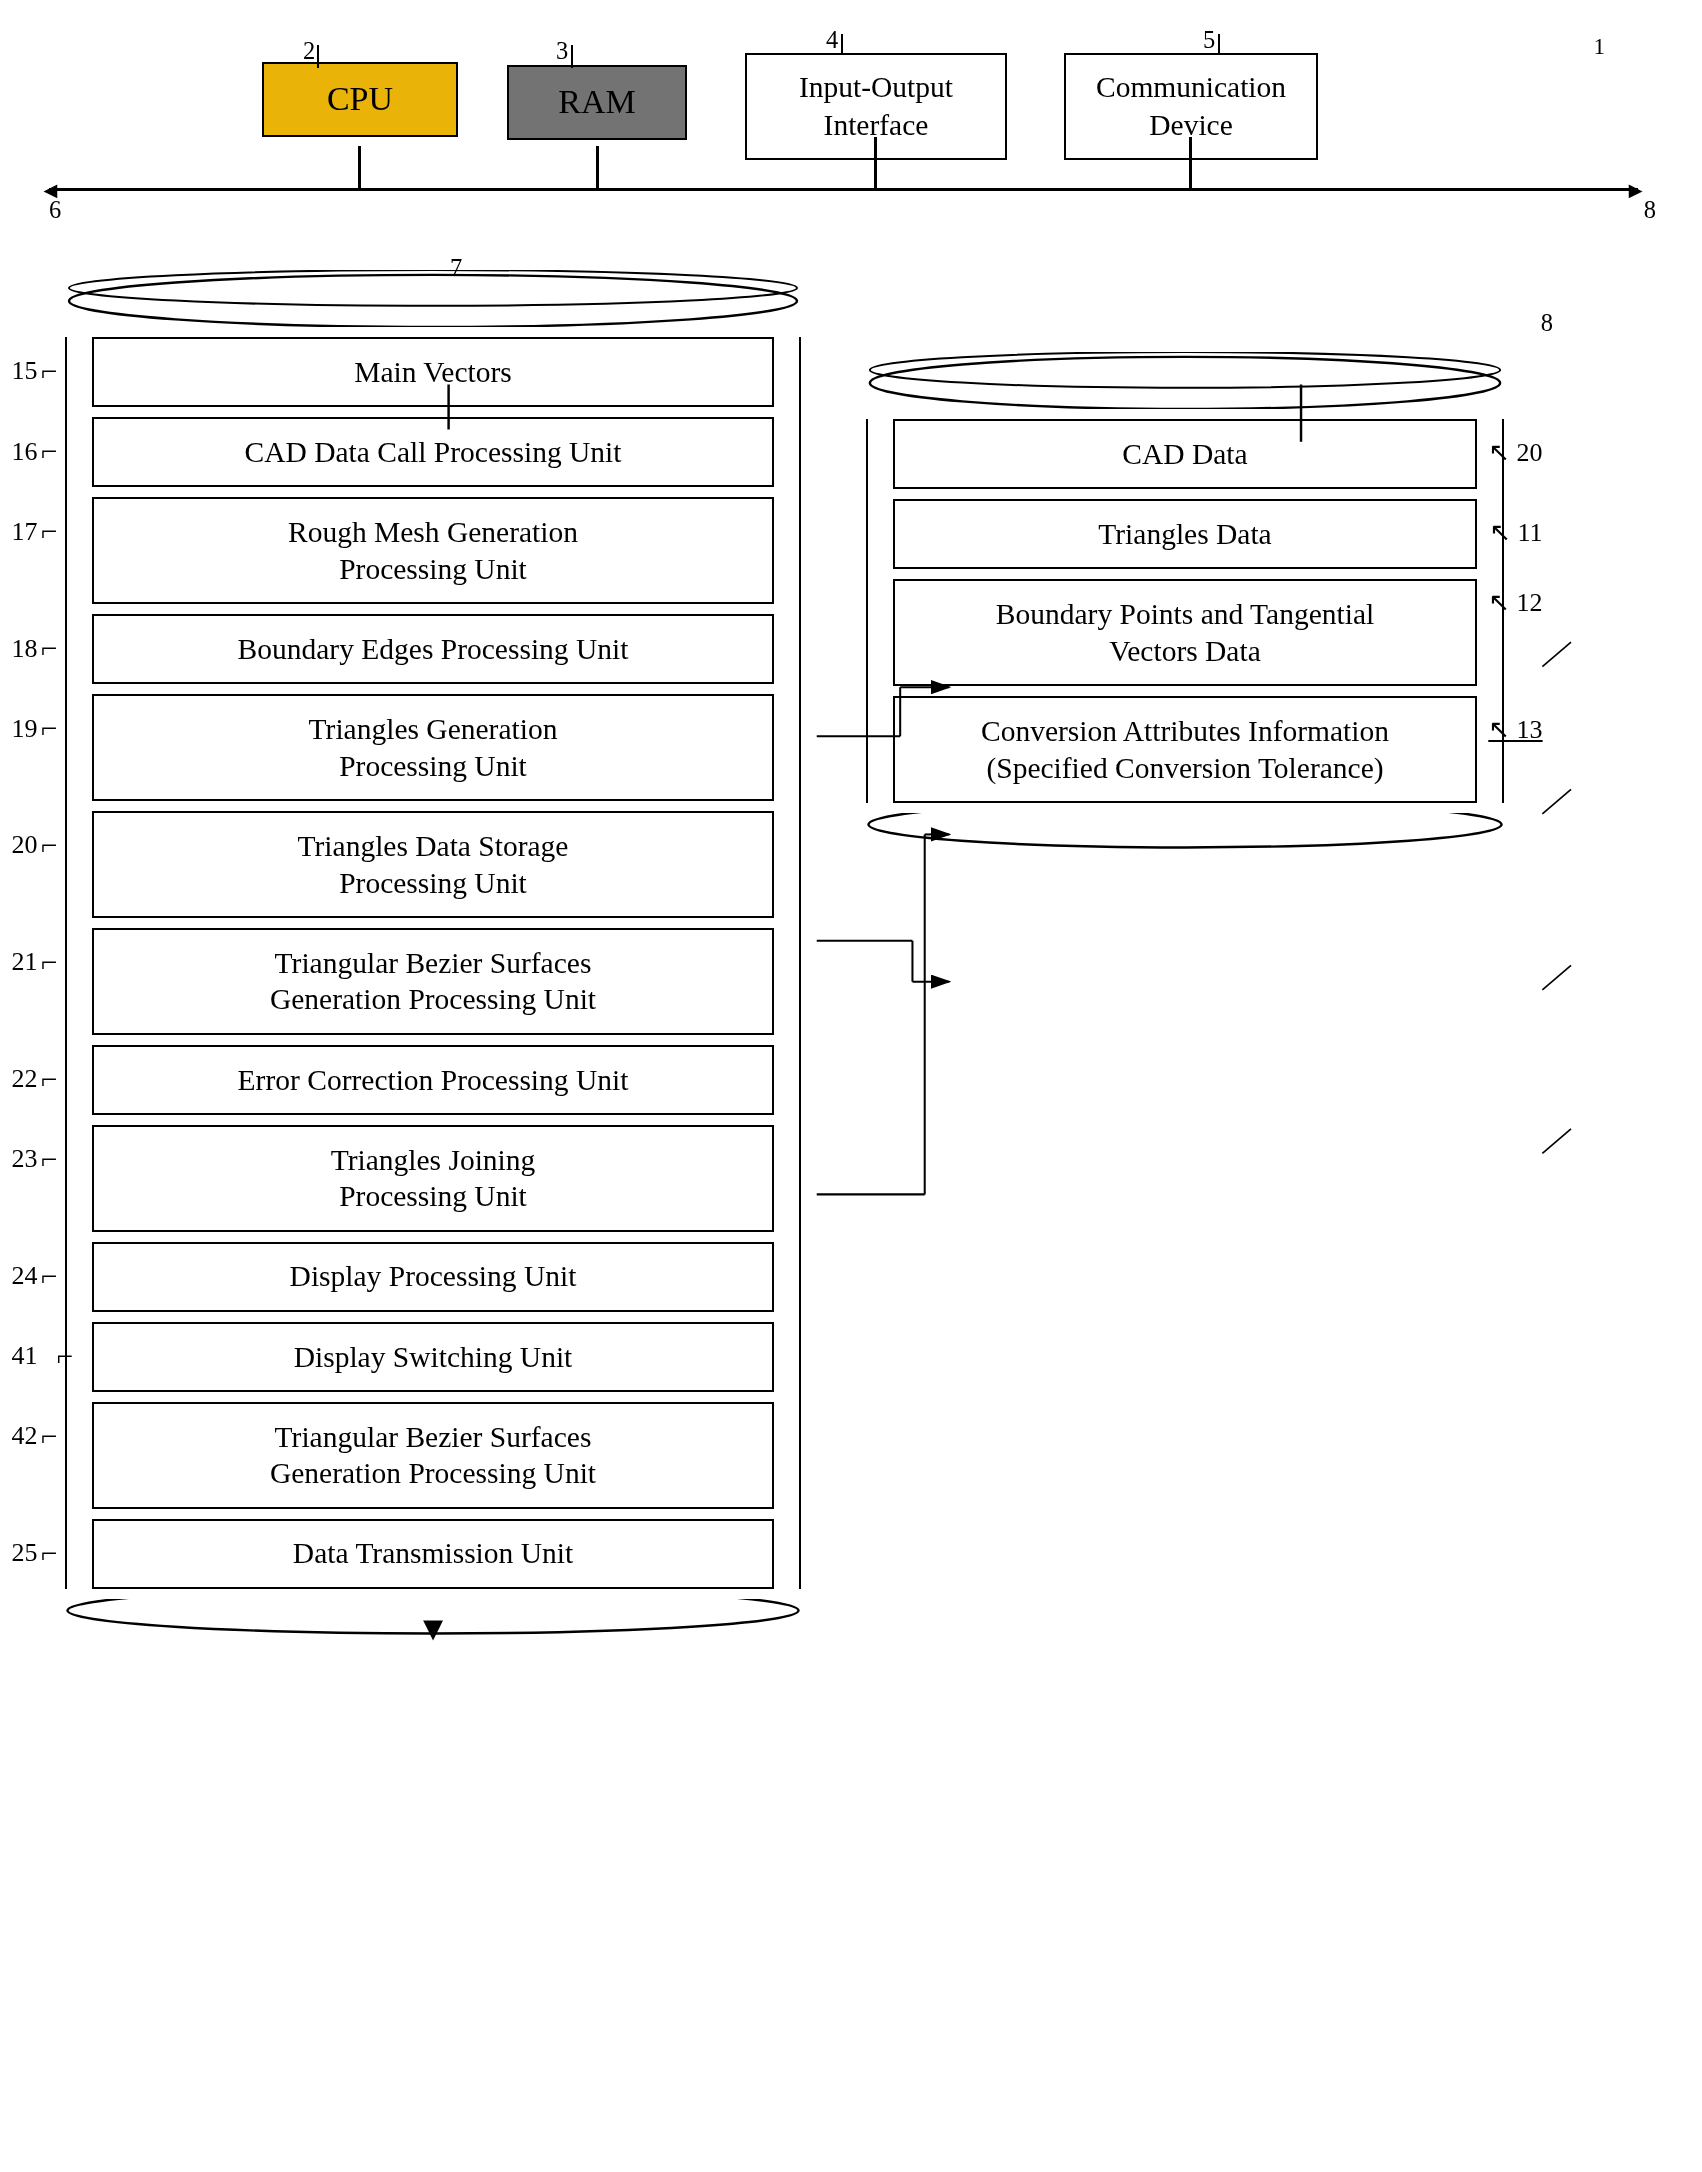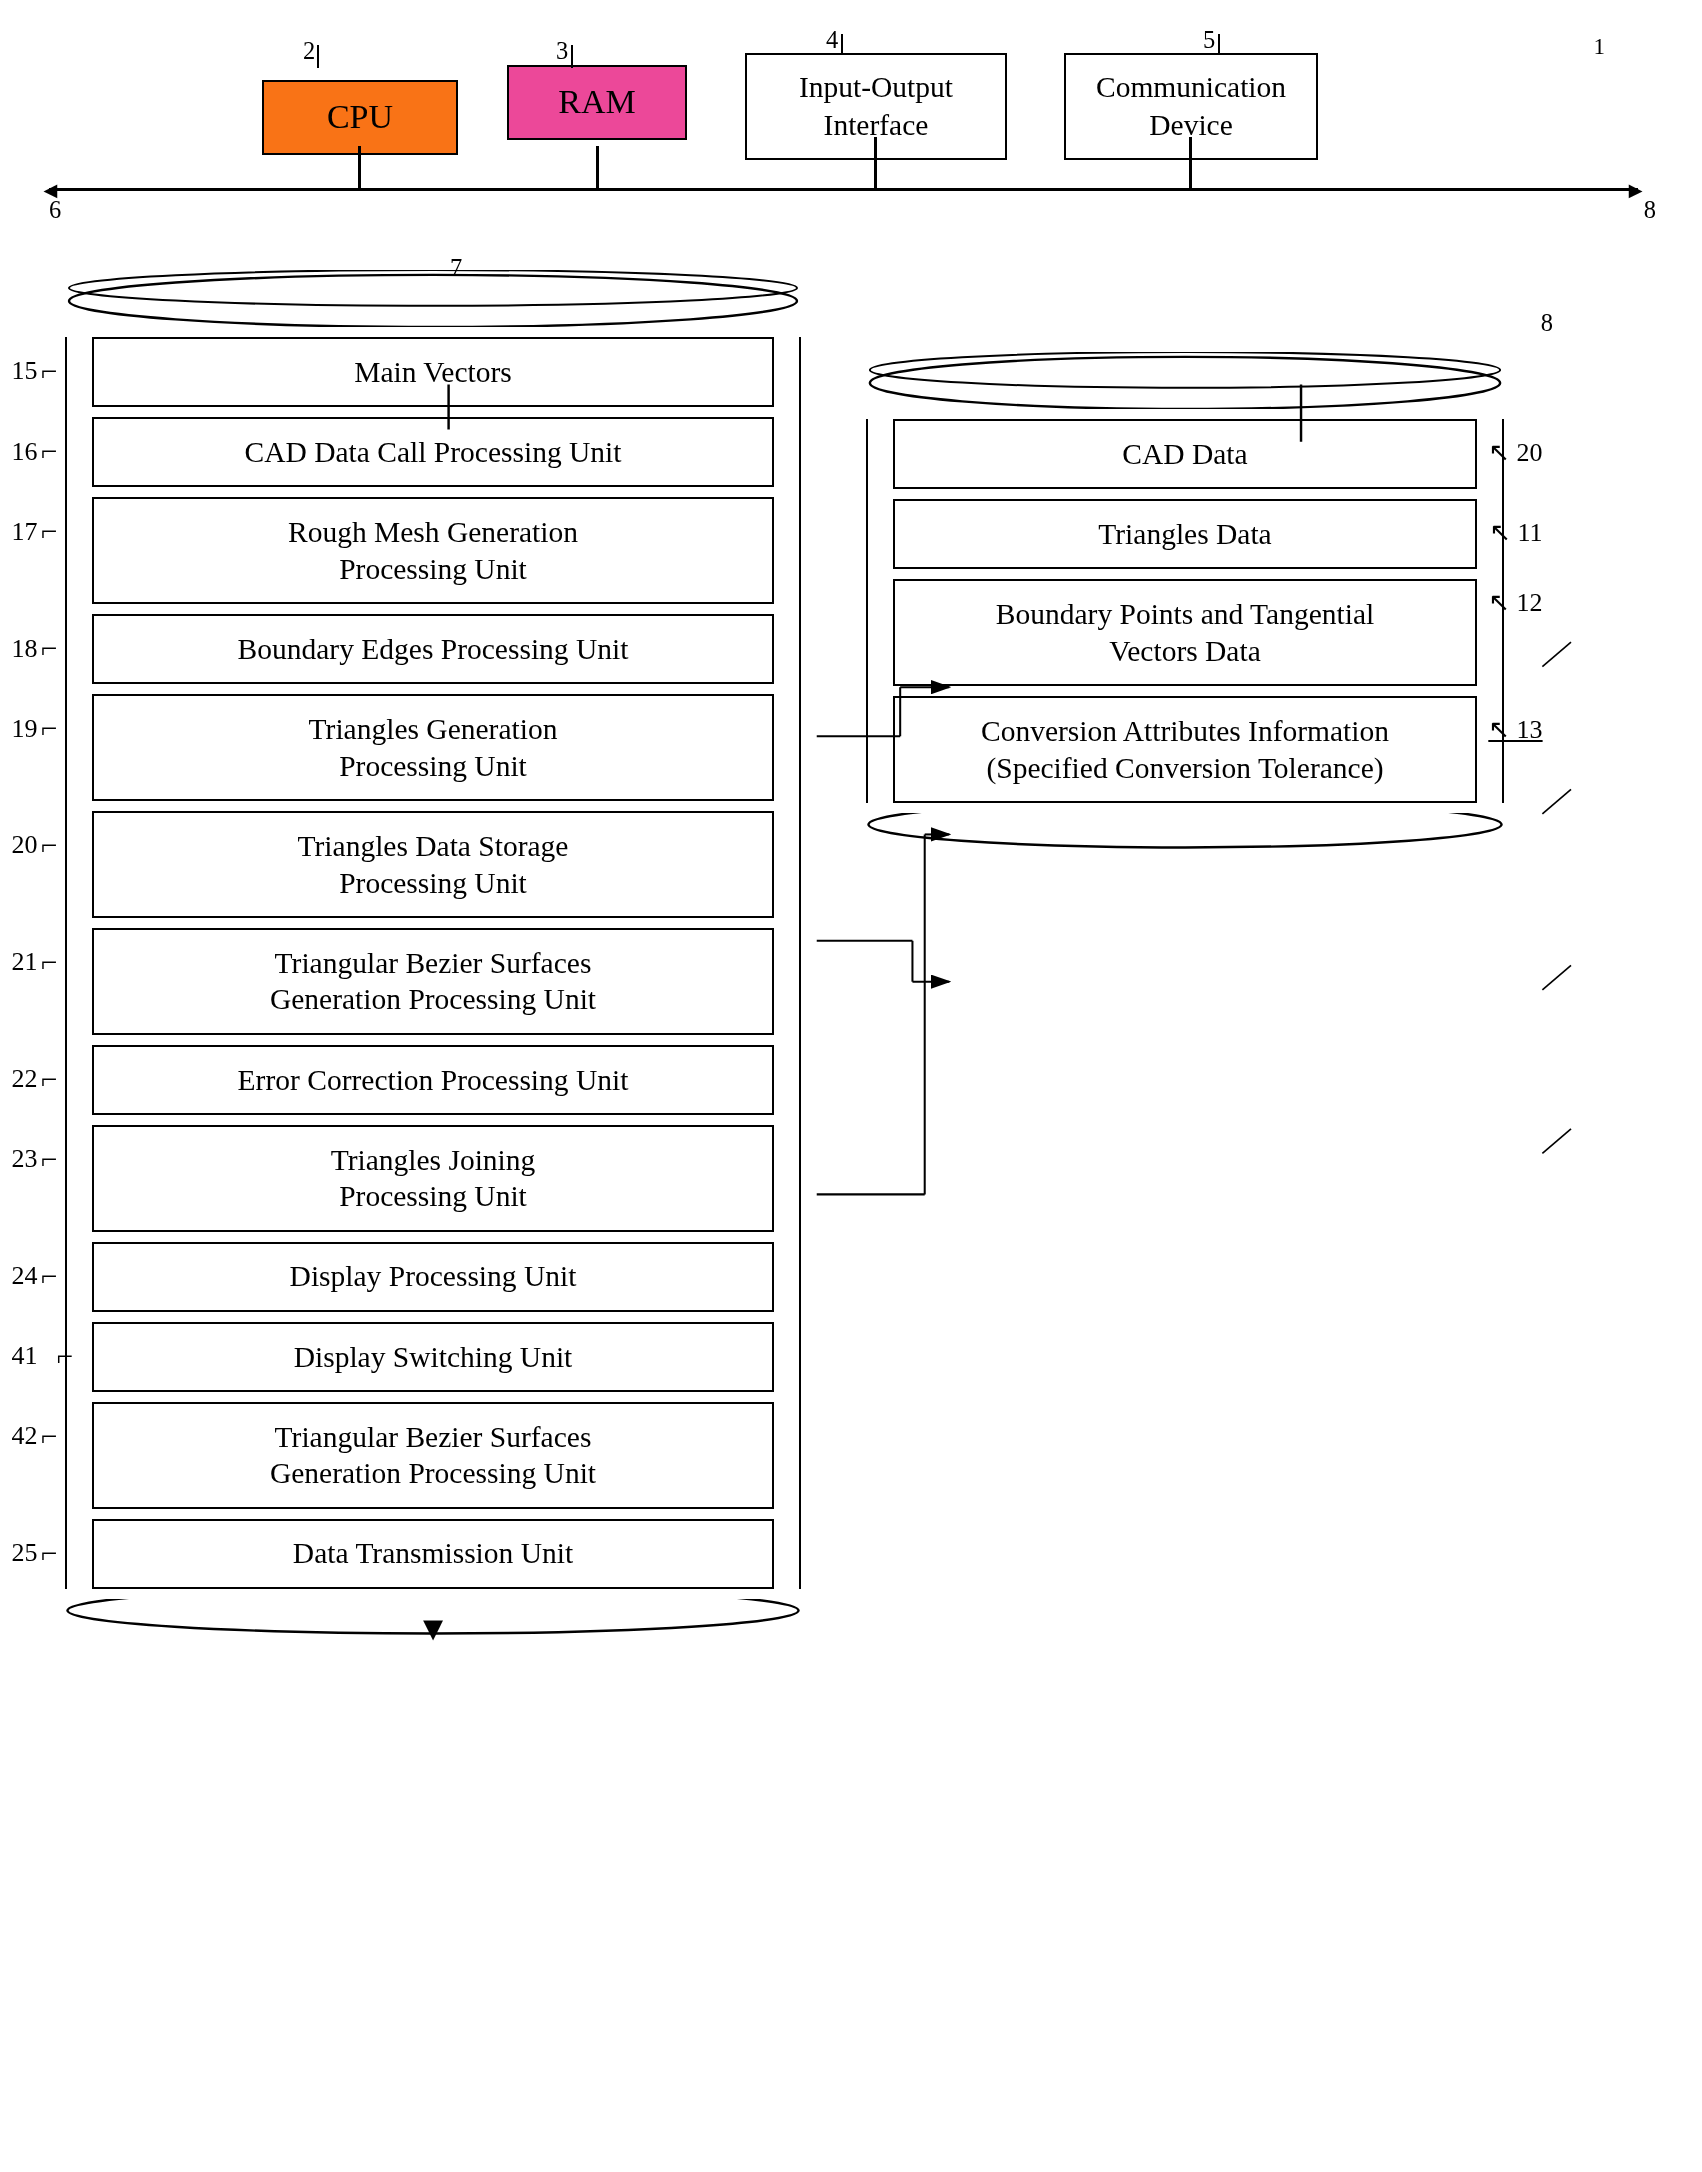--- a/index.html
+++ b/index.html
@@ -43,28 +43,28 @@
 
 <div class="page-wrapper" id="page-wrapper">
 
 
   <div style="position:absolute; top:34px; right:98px; font-size:29.5px; font-family:'Times New Roman',serif;">
     <span style="font-size:23px; vertical-align:super;">1</span>
   </div>
 
   <div style="position:relative; width:100%; height:262px;">
 
-    <div style="position:absolute; left:262px; top:80px; border:2.5px solid #000; width:196px; text-align:center; padding:16.4px 8.2px; font-size:34px; background:#f97316;">
+    <div style="position:absolute; left:262px; top:62px; border:2.5px solid #000; width:196px; text-align:center; padding:16.4px 8.2px; font-size:34px; background:#eab308;">
       <span>CPU</span>
     </div>
 
     <div style="position:absolute; left:303px; top:37px; font-size:24.5px;">2</div>
     <div style="position:absolute; left:317px; top:45px; width:1.6px; height:23px; background:#000;"></div>
 
-    <div style="position:absolute; left:507px; top:65px; border:2.5px solid #000; width:180px; text-align:center; padding:16.4px 8.2px; font-size:34px; background:#ec4899;">
+    <div style="position:absolute; left:507px; top:65px; border:2.5px solid #000; width:180px; text-align:center; padding:16.4px 8.2px; font-size:34px; background:#737373;">
       <span>RAM</span>
     </div>
 
     <div style="position:absolute; left:556px; top:37px; font-size:24.5px;">3</div>
     <div style="position:absolute; left:571px; top:45px; width:1.6px; height:23px; background:#000;"></div>
 
     <div style="position:absolute; left:745px; top:53px; border:2.5px solid #000; width:262px; text-align:center; padding:13px 8.2px; font-size:29.5px; line-height:1.3; background:#fff;">
       <span>Input-Output<br>Interface</span>
     </div>
 

